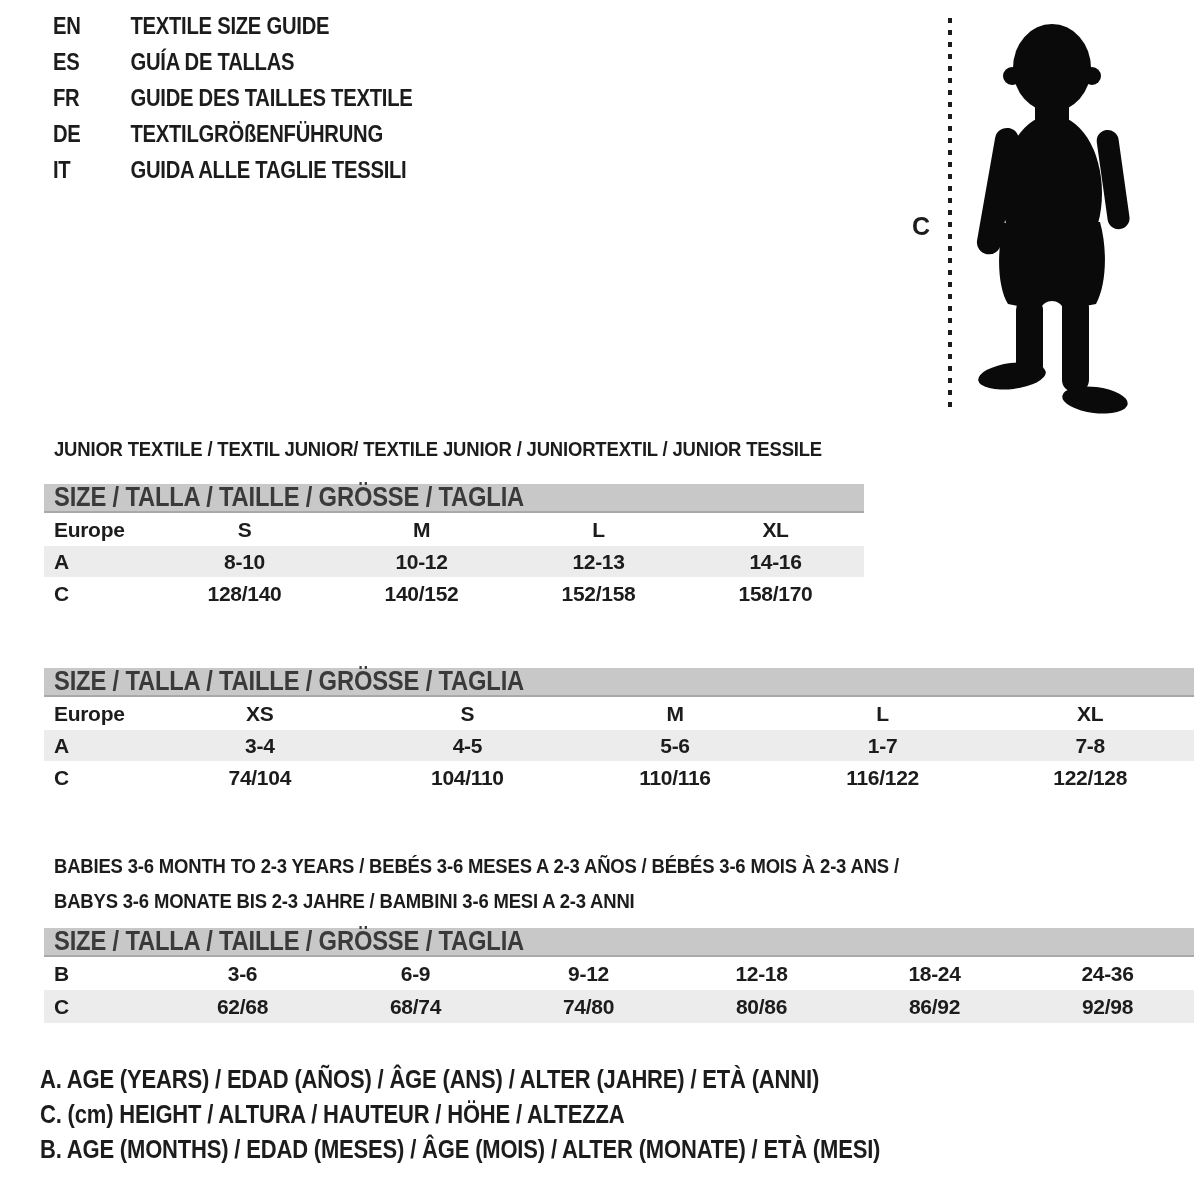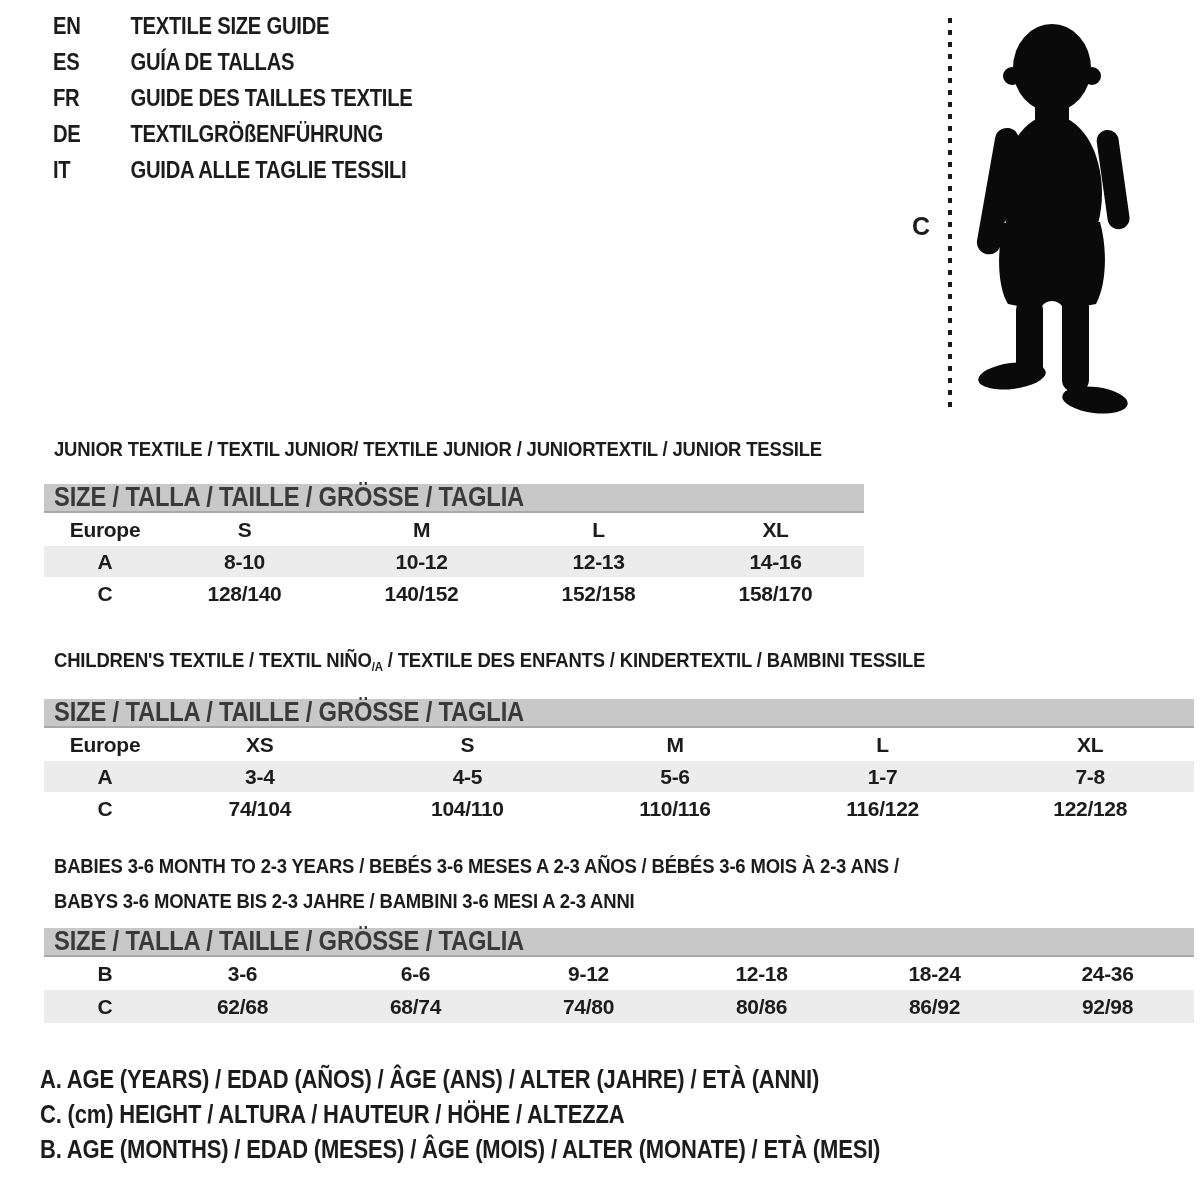--- a/index.html
+++ b/index.html
@@ -37,21 +37,21 @@
   .size-head{
     background:var(--bar-bg);border-bottom:2px solid var(--bar-edge);
     height:27px;line-height:27px;padding-left:10px;
     font-size:27px;font-weight:700;color:var(--bar-ink);letter-spacing:-.2px;
   }
   .t1 .size-head{margin-top:23px;} .t2 .size-head{margin-top:20px;} .t3 .size-head{margin-top:10px;}
   .row{display:grid;align-items:center;font-size:21px;font-weight:700;letter-spacing:-.3px;}
   .cols4{grid-template-columns:112px repeat(4,1fr);}
   .cols5{grid-template-columns:112px repeat(5,1fr);}
   .cols6{grid-template-columns:112px repeat(6,1fr);}
-  .row .lbl{text-align:center;padding-left:10px;}
+  .row .lbl{text-align:left;padding-left:10px;}
   .row .val{text-align:center;}
   .row.shaded{background:var(--row-alt-bg);}
   .r-europe{height:33px;} .r-mid{height:31px;} .r-last{height:34px;} .r-b33{height:33px;}
 
   
   .legend{position:absolute;left:40px;top:1062px;}
   .legend-line{height:35px;line-height:35px;font-size:25px;font-weight:700;letter-spacing:-.2px;}
 </style>
 </head>
 <body>
@@ -126,23 +126,20 @@
     <div class="row cols4 r-last">
       <span class="lbl">C</span>
       <span class="val">128/140</span>
       <span class="val">140/152</span>
       <span class="val">152/158</span>
       <span class="val">158/170</span>
     </div>
   </section>
 
   <section class="sec t2" style="top:648px;width:1150px;">
-    <div class="sec-title">
-      <span class="cond"><span>CHILDREN'S TEXTILE / TEXTIL NIÑO</span><span class="sub">/A</span><span> / TEXTILE DES ENFANTS / KINDERTEXTIL / BAMBINI TESSILE</span></span>
-    </div>
     <div class="size-head">
       <span class="cond">SIZE / TALLA / TAILLE / GRÖSSE / TAGLIA</span>
     </div>
     <div class="row cols5 r-europe">
       <span class="lbl">Europe</span>
       <span class="val">XS</span>
       <span class="val">S</span>
       <span class="val">M</span>
       <span class="val">L</span>
       <span class="val">XL</span>
@@ -171,21 +168,21 @@
     </div>
     <div class="sec-title title-line">
       <span class="cond">BABYS 3-6 MONATE BIS 2-3 JAHRE / BAMBINI 3-6 MESI A 2-3 ANNI</span>
     </div>
     <div class="size-head">
       <span class="cond">SIZE / TALLA / TAILLE / GRÖSSE / TAGLIA</span>
     </div>
     <div class="row cols6 r-b33">
       <span class="lbl">B</span>
       <span class="val">3-6</span>
-      <span class="val">6-6</span>
+      <span class="val">6-9</span>
       <span class="val">9-12</span>
       <span class="val">12-18</span>
       <span class="val">18-24</span>
       <span class="val">24-36</span>
     </div>
     <div class="row cols6 r-b33 shaded">
       <span class="lbl">C</span>
       <span class="val">62/68</span>
       <span class="val">68/74</span>
       <span class="val">74/80</span>

